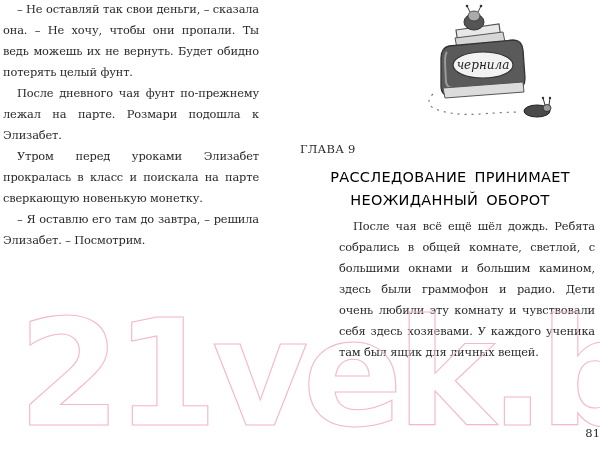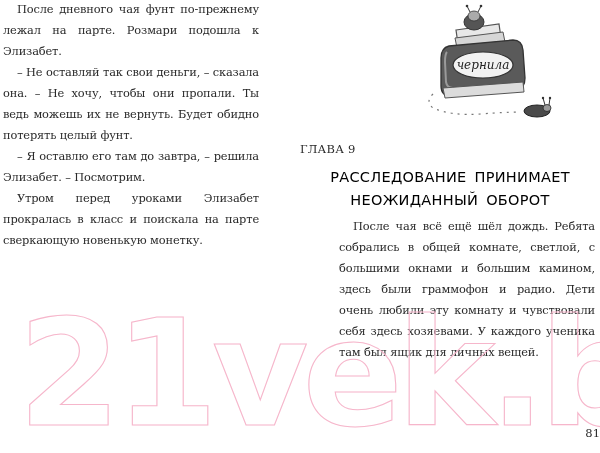--- a/index.html
+++ b/index.html
@@ -37,24 +37,24 @@
     .watermark text {
       font-family: "DejaVu Sans", sans-serif; font-weight: bold;
       fill: none; stroke: #f6b6cb; stroke-width: 1.1;
     }
   </style>
 </head>
 <body>
 
 <div class="page page-left">
   <div class="text left-text">
+    <p class="indent">– Не оставляй так свои деньги, – сказала она. – Не хочу, чтобы они пропали. Ты ведь можешь их не вернуть. Будет обидно потерять целый фунт.</p>
     <p class="indent">После дневного чая фунт по-прежнему лежал на парте. Розмари подошла к Элизабет.</p>
-    <p class="indent">– Не оставляй так свои деньги, – сказала она. – Не хочу, чтобы они пропали. Ты ведь можешь их не вернуть. Будет обидно потерять целый фунт.</p>
+    <p class="indent">Утром перед уроками Элизабет прокралась в класс и поискала на парте сверкающую новенькую монетку.</p>
     <p class="indent">– Я оставлю его там до завтра, – решила Элизабет. – Посмотрим.</p>
-    <p class="indent">Утром перед уроками Элизабет прокралась в класс и поискала на парте сверкающую новенькую монетку.</p>
   </div>
 </div>
 
 <div class="page page-right">
   <div class="illustration">
     <svg width="165" height="120" viewBox="0 0 165 120">
 
       <path d="M45 28 L88 22 L90 36 L47 42 Z" fill="#e8e8e8" stroke="#555" stroke-width="1.2"></path>
       <path d="M44 36 L92 30 L94 40 L46 46 Z" fill="#d6d6d6" stroke="#555" stroke-width="1"></path>
 

